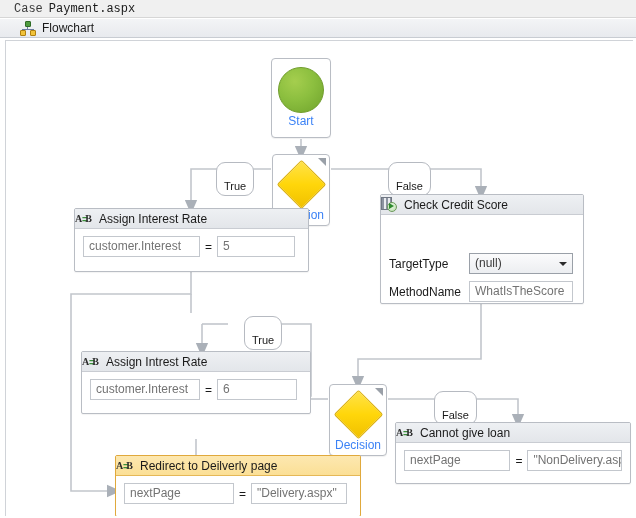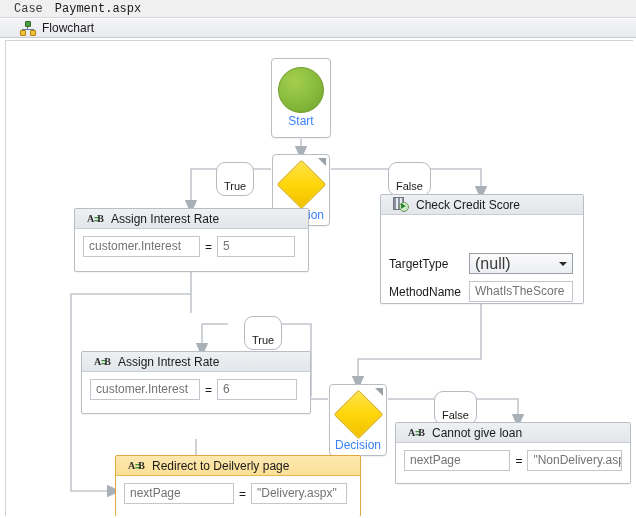--- a/index.html
+++ b/index.html
@@ -25,21 +25,21 @@
     width: 636px; height: 18px;
     background: #f0f0f0;
     border-bottom: 1px solid #d6d6d6;
     display: flex;
     align-items: center;
     padding-left: 14px;
     box-sizing: border-box;
     font-family: Liberation Mono, monospace;
   }
   .titlebar .lbl-case { color: #3a3a3a; font-size: 12px; }
-  .titlebar .lbl-file { color: #1a1a1a; font-size: 12px; margin-left: 12px; }
+  .titlebar .lbl-file { color: #1a1a1a; font-size: 12px; margin-left: 6px; }
 
   .breadcrumb {
     position: absolute;
     left: 0; top: 19px;
     width: 636px; height: 19px;
     background: linear-gradient(to bottom,#f3f4f6 0%, #e8eaee 100%);
     border-bottom: 1px solid #c8ccd2;
     display: flex;
     align-items: center;
     padding-left: 20px;
@@ -119,21 +119,21 @@
     border: 1px solid #b9bdc4;
     border-radius: 2px;
     box-shadow: 0 1px 1px rgba(0,0,0,0.05);
     overflow: hidden;
   }
   .card > .hdr {
     height: 20px;
     background: linear-gradient(to bottom,#eef0f3 0%, #e3e6ea 100%);
     border-bottom: 1px solid #c9ccd2;
     display: flex; align-items: center;
-    padding-left: 12px;
+    padding-left: 0;
     box-sizing: border-box;
   }
   .card > .hdr .hdr-title { margin-left: 7px; font-size: 12px; color: #1a1a1a; }
   .card > .body { padding: 7px 8px 8px 8px; }
 
   
   .card.amber { border-color: #e0a93c; }
   .card.amber > .hdr {
     background: linear-gradient(to bottom,#fde8b0 0%, #fbdf96 100%);
     border-bottom: 1px solid #e5b857;
@@ -193,21 +193,21 @@
     overflow: hidden;
     white-space: nowrap;
   }
   .eqsign { margin: 0 5px; font-size: 12px; color: #1a1a1a; }
 
   .combo {
     border: 1px solid #9aa0a8;
     background: linear-gradient(to bottom,#fbfbfc 0%, #eceef1 100%);
     height: 21px;
     line-height: 19px;
-    font-size: 16px;
+    font-size: 12px;
     color: #3a3a3a;
     padding: 0 18px 0 5px;
     box-sizing: border-box;
     position: relative;
     white-space: nowrap;
     overflow: hidden;
   }
   .combo .arrow {
     position: absolute; right: 5px; top: 8px;
     width: 0; height: 0;

